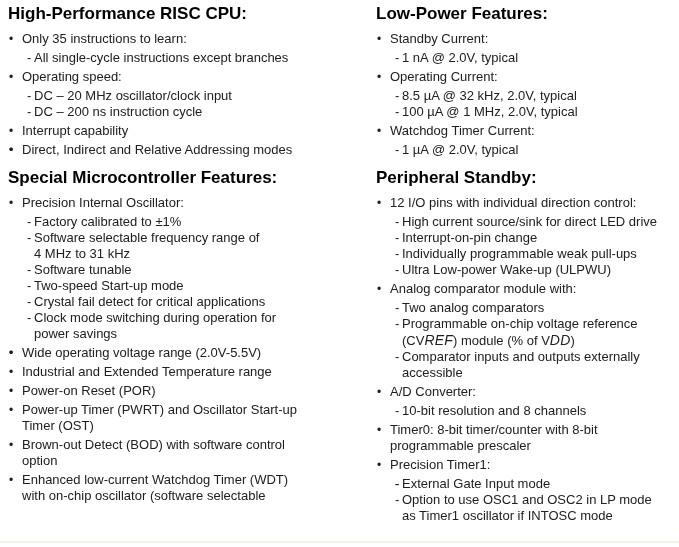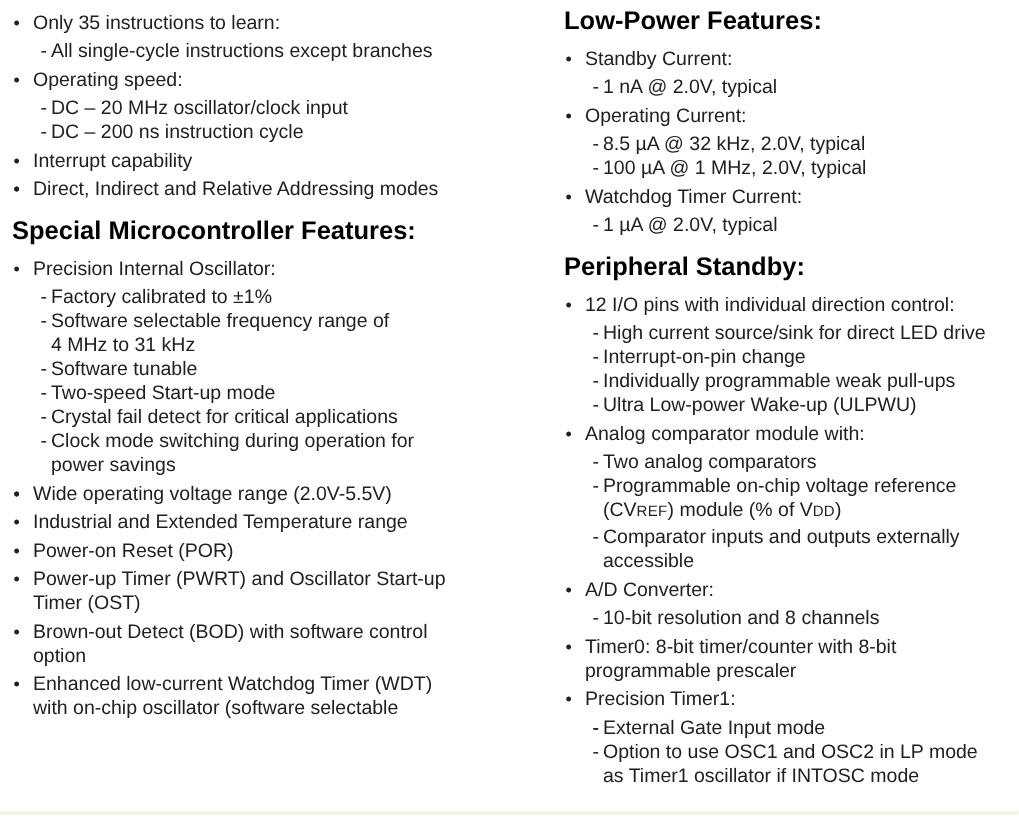--- a/index.html
+++ b/index.html
@@ -51,35 +51,36 @@
     padding-left: 26px;
     font-size: 13px;
     line-height: 16px;
   }
   .sub > .dash {
     position: absolute;
     left: 19px;
     top: 0;
   }
   .txt { white-space: pre; }
-  .sc  { font-size: 10px; letter-spacing: 0.2px; }
+  .sc  { font-size: 14px; letter-spacing: 0.2px; font-style: italic; }
 
   .footer-rule {
     position: absolute;
     left: 0;
     right: 0;
     top: 541px;
     height: 2px;
   }
 </style>
 </head>
 <body style="background: rgb(255, 255, 255); color: rgb(32, 32, 32);">
 
 <div class="col" id="col-left">
     <section class="section">
+      <h2 class="section-title">High-Performance RISC CPU:</h2>
       <div class="item"><span class="bullet">•</span><span class="txt">Only 35 instructions to learn:</span></div>
       <div class="subs">
         <div class="sub"><span class="dash">-</span><span class="txt">All single-cycle instructions except branches</span></div>
       </div>
       <div class="item"><span class="bullet">•</span><span class="txt">Operating speed:</span></div>
       <div class="subs">
         <div class="sub"><span class="dash">-</span><span class="txt">DC – 20 MHz oscillator/clock input</span></div>
         <div class="sub"><span class="dash">-</span><span class="txt">DC – 200 ns instruction cycle</span></div>
       </div>
       <div class="item"><span class="bullet">•</span><span class="txt">Interrupt capability</span></div>

